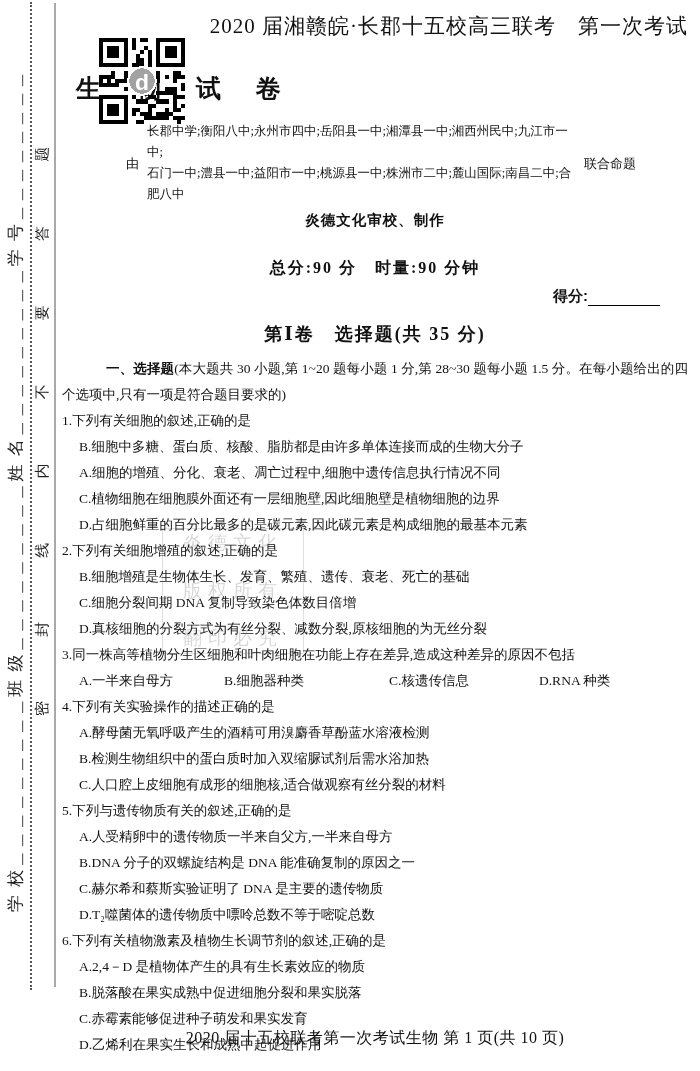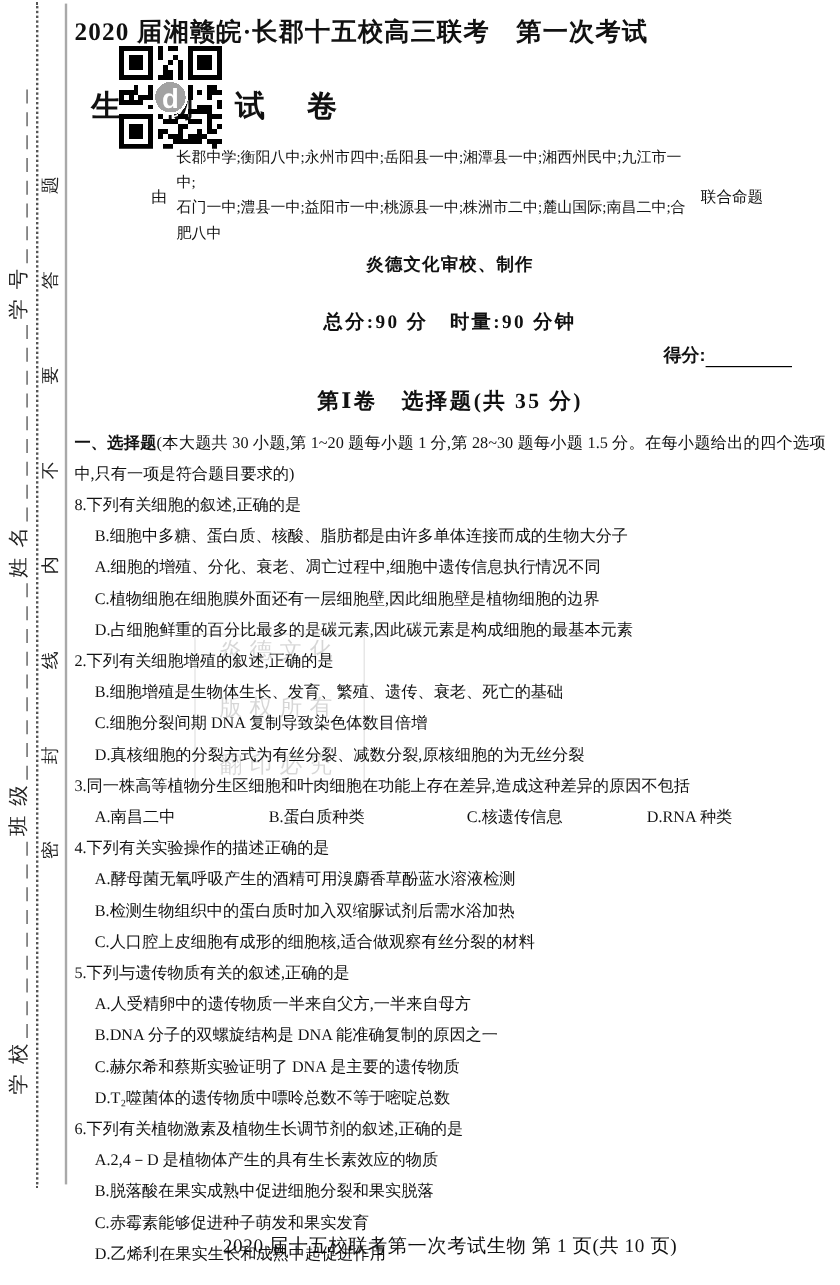--- a/index.html
+++ b/index.html
@@ -44,22 +44,22 @@
   .watermark div{
     font-size:19px;font-weight:normal;letter-spacing:6px;
     color:rgba(0,0,0,0.16);white-space:nowrap;line-height:1.2;
     font-family:"Liberation Sans","DejaVu Sans",sans-serif;
   }
 
   
   .content{position:absolute;left:62px;top:0;width:626px;height:1071px;z-index:1;}
 
   .paper-header-title{
-    margin-top:12px;text-align:left;
-    font-size:21px;font-weight:bold;letter-spacing:1px;
+    margin-top:12px;text-align:right;
+    font-size:21px;font-weight:normal;letter-spacing:1px;
   }
   .qr{position:absolute;left:37px;top:38px;width:86px;height:86px;}
   .subject-title{
     margin-top:32px;text-align:left;
     font-family:Liberation Sans, sans-serif;
     font-size:25px;font-weight:bold;letter-spacing:14px;text-indent:14px;
   }
   .byline{
     margin-top:16px;padding:0 52px 0 64px;
     display:flex;align-items:center;gap:8px;
@@ -76,21 +76,21 @@
   .score-line{
     margin-top:8px;text-align:right;padding-right:28px;
     font-family:"Liberation Sans","DejaVu Sans",sans-serif;
     font-size:15px;font-weight:bold;
   }
   .score-blank{display:inline-block;width:72px;border-bottom:1.5px solid #000;height:14px;vertical-align:bottom;}
 
   .section-heading{margin-top:16px;text-align:center;font-size:18px;font-weight:bold;letter-spacing:2px;}
 
   .instruction{margin-top:10px;font-size:13.5px;line-height:26px;text-align:justify;}
-  .instruction b{font-weight:bold;}
+  .instruction b{font-weight:bold;margin-left:44px;}
 
   .question{font-size:13.5px;line-height:26px;}
   .q-stem{text-align:justify;}
   .q-options > div{padding-left:17px;text-align:justify;}
   .q-options.inline{display:flex;padding-left:17px;}
   .q-options.inline > div{padding-left:0;}
   .q-options.inline > div:nth-child(1){width:145px;}
   .q-options.inline > div:nth-child(2){width:165px;}
   .q-options.inline > div:nth-child(3){width:150px;}
   .q-options.inline > div:nth-child(4){width:auto;}
@@ -255,43 +255,43 @@
     <div class="score-line">
       <span>得分:</span><span class="score-blank"></span>
     </div>
 
     <div class="section-heading">第Ⅰ卷　选择题(共 35 分)</div>
 
     <div class="instruction"><b>一、选择题</b><span>(本大题共 30 小题,第 1~20 题每小题 1 分,第 28~30 题每小题 1.5 分。在每小题给出的四个选项中,只有一项是符合题目要求的)</span></div>
 
     <div id="question-list">
     <div class="question">
-      <div class="q-stem">8.下列有关细胞的叙述,正确的是</div>
+      <div class="q-stem">1.下列有关细胞的叙述,正确的是</div>
       <div class="q-options">
             <div>B.细胞中多糖、蛋白质、核酸、脂肪都是由许多单体连接而成的生物大分子</div>
             <div>A.细胞的增殖、分化、衰老、凋亡过程中,细胞中遗传信息执行情况不同</div>
             <div>C.植物细胞在细胞膜外面还有一层细胞壁,因此细胞壁是植物细胞的边界</div>
             <div>D.占细胞鲜重的百分比最多的是碳元素,因此碳元素是构成细胞的最基本元素</div>
           </div>
     </div>
 
     <div class="question">
       <div class="q-stem">2.下列有关细胞增殖的叙述,正确的是</div>
       <div class="q-options">
             <div>B.细胞增殖是生物体生长、发育、繁殖、遗传、衰老、死亡的基础</div>
             <div>C.细胞分裂间期 DNA 复制导致染色体数目倍增</div>
             <div>D.真核细胞的分裂方式为有丝分裂、减数分裂,原核细胞的为无丝分裂</div>
           </div>
     </div>
 
     <div class="question">
       <div class="q-stem">3.同一株高等植物分生区细胞和叶肉细胞在功能上存在差异,造成这种差异的原因不包括</div>
       <div class="q-options inline">
-            <div>A.南昌二中</div>
-            <div>B.蛋白质种类</div>
+            <div>A.一半来自母方</div>
+            <div>B.细胞器种类</div>
             <div>C.核遗传信息</div>
             <div>D.RNA 种类</div>
           </div>
     </div>
 
     <div class="question">
       <div class="q-stem">4.下列有关实验操作的描述正确的是</div>
       <div class="q-options">
             <div>A.酵母菌无氧呼吸产生的酒精可用溴麝香草酚蓝水溶液检测</div>
             <div>B.检测生物组织中的蛋白质时加入双缩脲试剂后需水浴加热</div>

